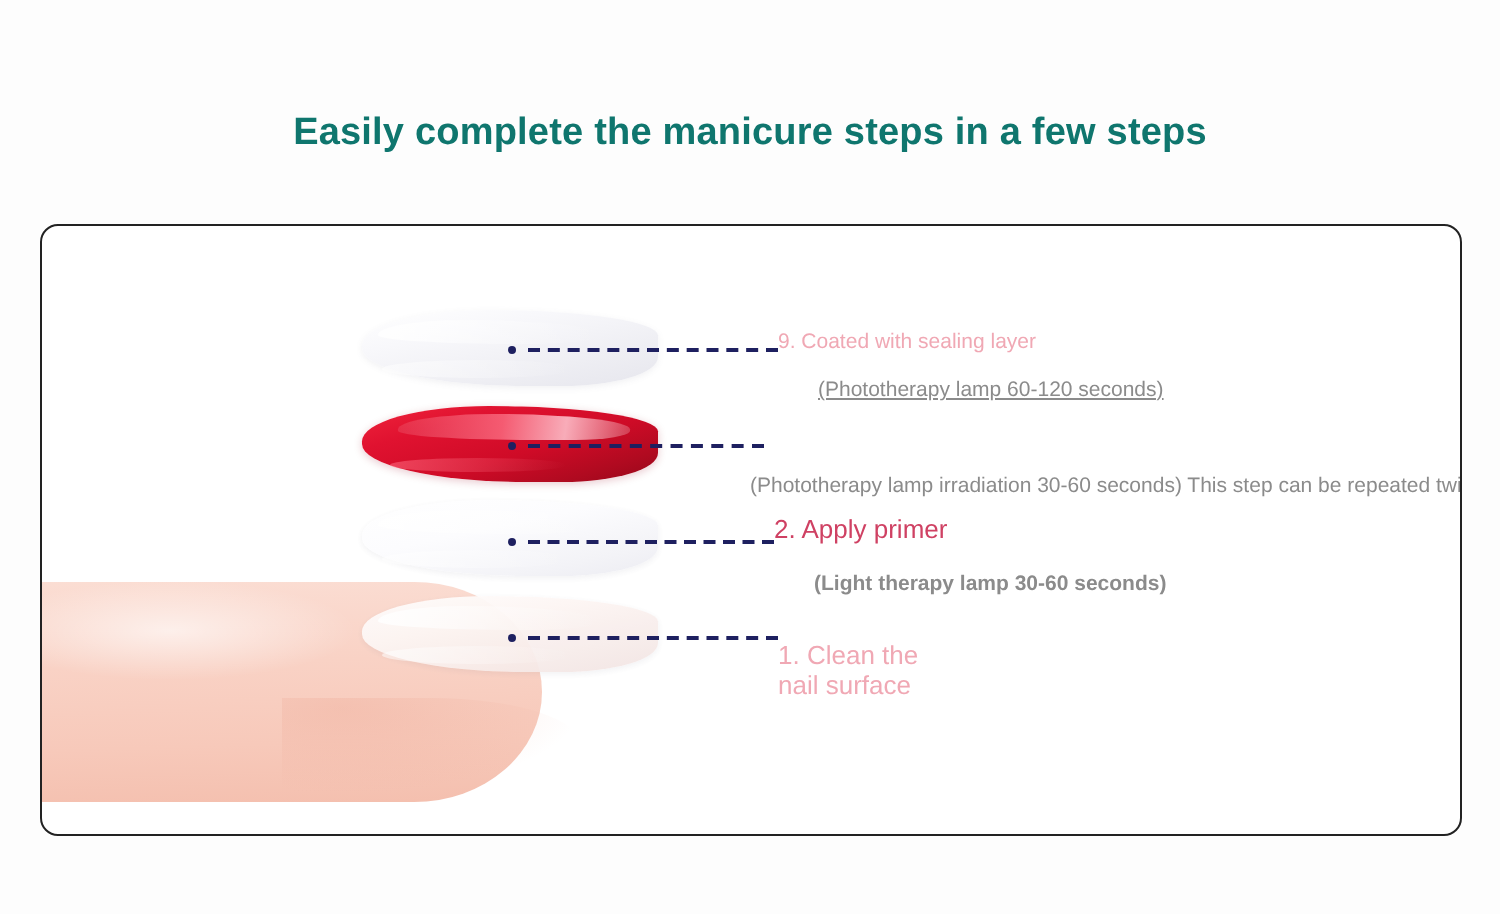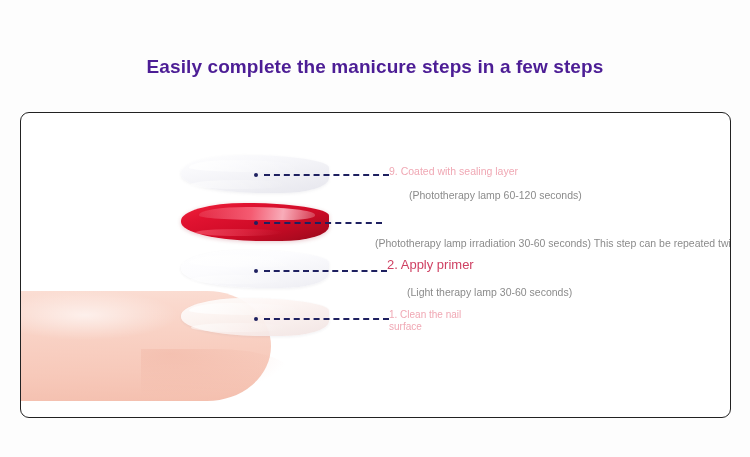--- a/index.html
+++ b/index.html
@@ -16,21 +16,21 @@
   }
 
   
   #page-title {
     position: absolute;
     left: 0;
     top: 43px;
     width: 750px;
     text-align: center;
     font-size: 19px;
-    color: #4c1d95;
+    color: #0f766e;
     letter-spacing: 0.1px;
     white-space: nowrap;
   }
 
   
   #diagram-card {
     position: absolute;
     left: 20px;
     top: 112px;
     width: 711px;
@@ -179,25 +179,26 @@
     color: #8b8b8b;
     font-size: 10.5px;
     line-height: 1.3;
     white-space: nowrap;
   }
 
   #label-4 .step-title { font-size: 10.5px; color: #f0a8b4; }
   #label-3 .step-title { font-size: 11.5px; color: #d62a4e; font-weight: 700; }
   #label-2 .step-title { font-size: 13px; color: #cf4163; }
   #label-1 .step-title {
-    font-size: 10px;
+    font-size: 13px;
     color: #f0a8b4;
     white-space: normal;
     width: 86px;
     line-height: 1.18;
+    margin-top: 11px;
   }
 </style>
 </head>
 <body>
 
 <h1 id="page-title">Easily complete the manicure steps in a few steps</h1>
 
 <div id="diagram-card">
   <div class="stage">
 
@@ -241,27 +242,27 @@
       <span class="leader-dash"></span>
     </div>
     <div class="leader" style="left:233px; top:201px; width:135px;">
       <span class="leader-dot"></span>
       <span class="leader-dash"></span>
     </div>
 
     <div class="step-label" id="label-4" style="left:368px; top:52px;">
       <div class="step-title">9. Coated with sealing layer</div>
     </div>
-    <div class="step-sub" style="position:absolute; left:388px; top:76px;">(Phototherapy lamp 60-120 seconds)</div>
+    <div class="step-sub" style="position:absolute; left:388px; top:76px;text-decoration:underline;">(Phototherapy lamp 60-120 seconds)</div>
 
     <div class="step-sub" style="position:absolute; left:354px; top:124px;">(Phototherapy lamp irradiation 30-60 seconds) This step can be repeated twice</div>
 
     <div class="step-label" id="label-2" style="left:366px; top:144px;">
       <div class="step-title">2. Apply primer</div>
     </div>
-    <div class="step-sub" style="position:absolute; left:386px; top:173px;">(Light therapy lamp 30-60 seconds)</div>
+    <div class="step-sub" style="position:absolute; left:386px; top:173px;font-weight:bold;">(Light therapy lamp 30-60 seconds)</div>
 
     <div class="step-label" id="label-1" style="left:368px; top:196px;">
       <div class="step-title">1. Clean the nail surface</div>
     </div>
 
   </div>
 </div>
 
 </body></html>

